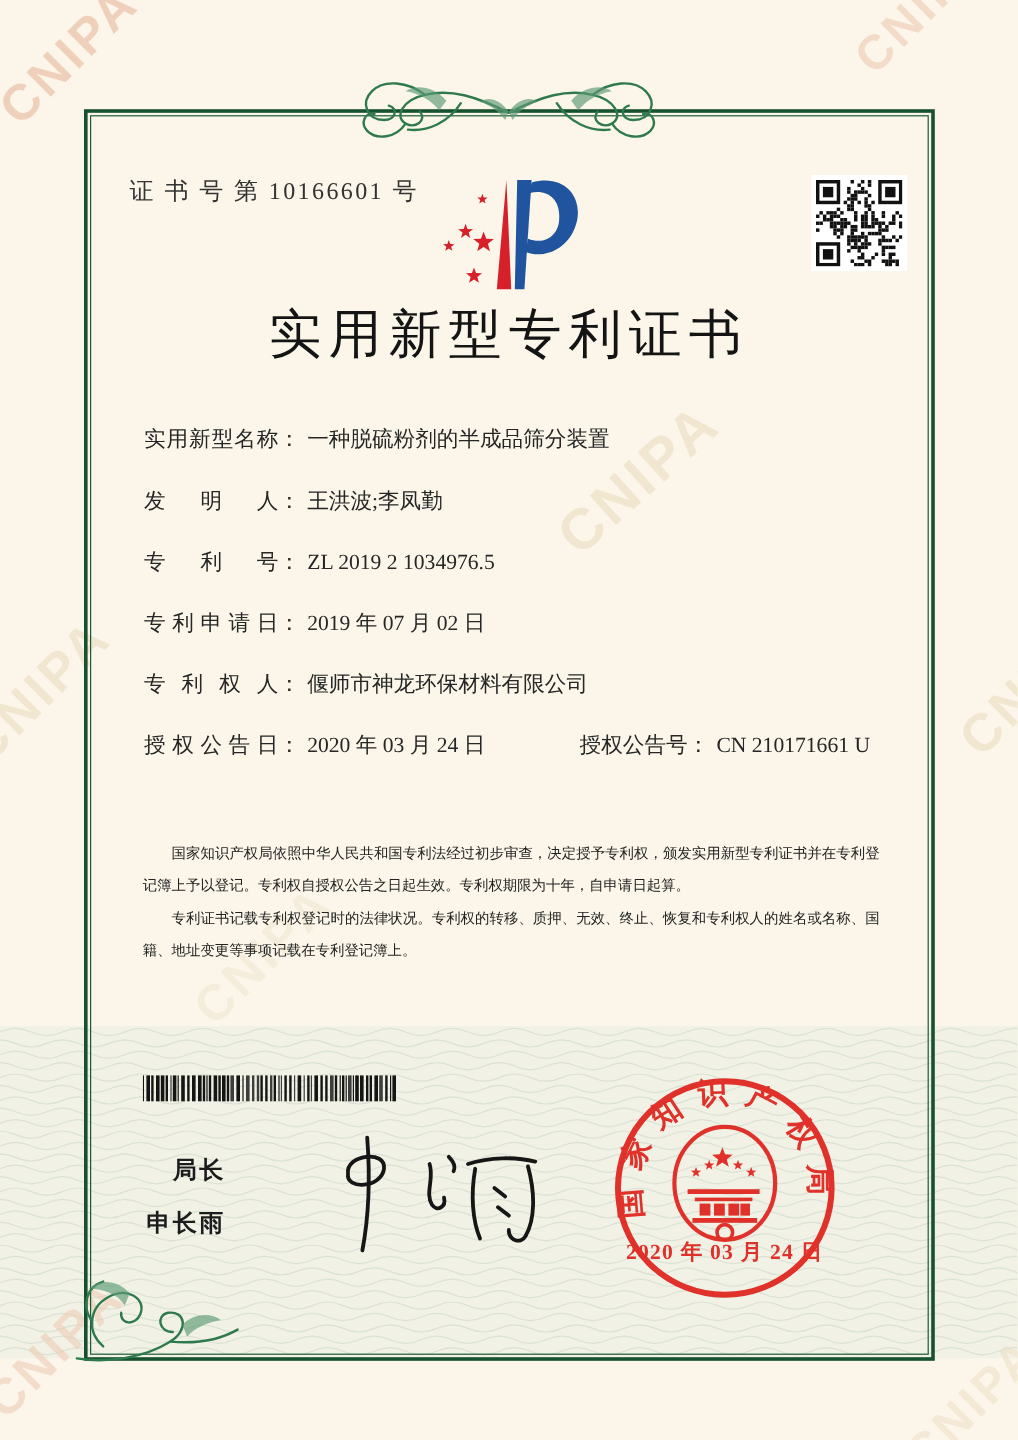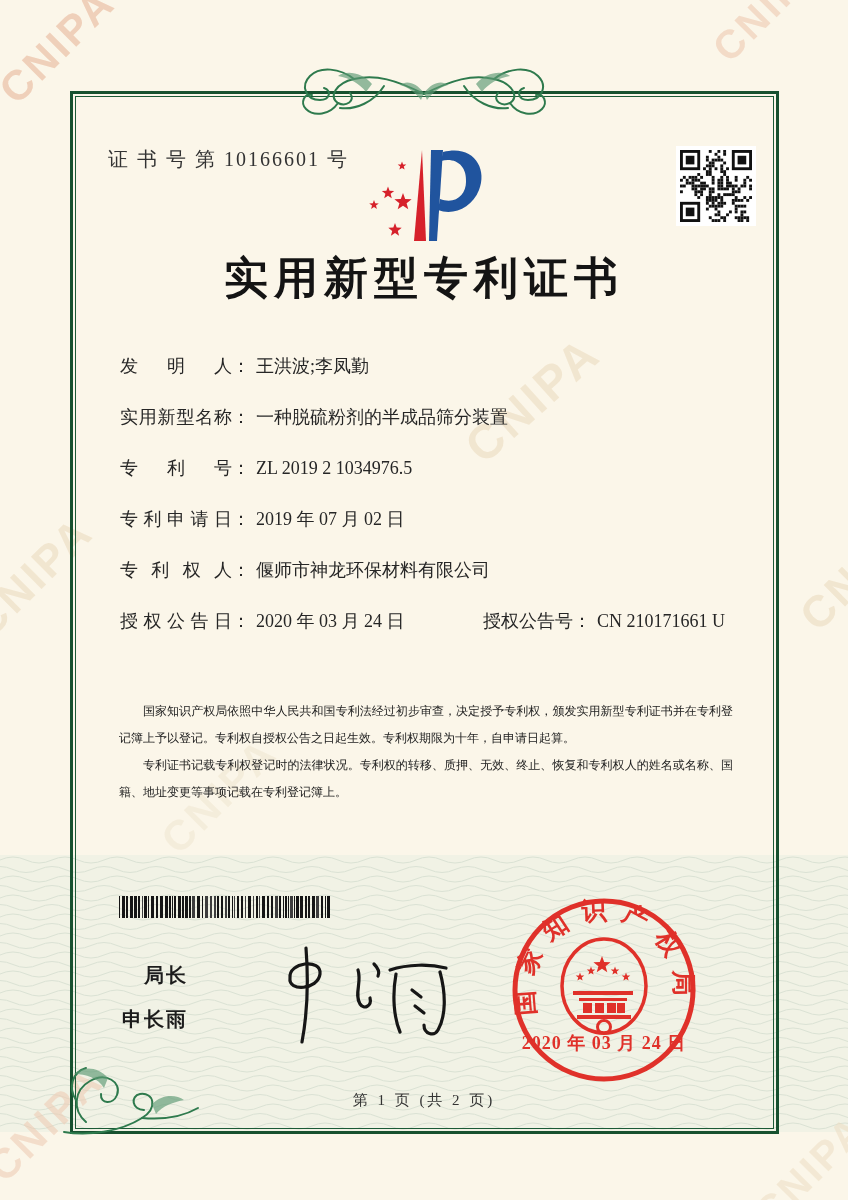--- a/index.html
+++ b/index.html
@@ -25,21 +25,21 @@
   .frame-inner{position:absolute;inset:2px;border:1px solid #1b5a36;}
   .orn-top{position:absolute;left:274px;top:62px;z-index:3;}
   .orn-bl{position:absolute;left:56px;top:1060px;z-index:3;}
   
   .content{position:absolute;inset:0;z-index:4;padding-left:24px;}
   .cert-no{position:absolute;left:108px;top:146px;font-size:20px;letter-spacing:2px;color:#333;}
   .logo{position:absolute;left:368px;top:144px;}
   .qr-box{position:absolute;left:676px;top:146px;width:80px;height:80px;background:#fff;
           display:flex;align-items:center;justify-content:center;}
   .title{position:absolute;left:0;top:249px;width:100%;text-align:center;
-         font-size:44px;font-weight:bold;letter-spacing:6px;color:#141414;}
+         font-size:44px;font-weight:normal;letter-spacing:6px;color:#141414;}
   .fields{position:absolute;left:120px;top:354px;width:580px;font-size:18px;color:#262626;}
   .field-row{height:29px;margin-bottom:22px;white-space:nowrap;position:relative;}
   .flabel{display:inline-block;width:112px;text-align:justify;text-align-last:justify;vertical-align:top;}
   .fcolon{display:inline-block;margin-right:6px;}
   .pair2{position:absolute;left:335px;top:0;margin-left:28px;}
   .pair2 .flabel2{display:inline-block;}
   .paras{position:absolute;left:119px;top:698px;width:614px;font-size:12px;line-height:27px;
          color:#222;text-align:justify;}
   .paras p{margin:0;text-indent:2em;}
   .barcode{position:absolute;left:119px;top:896px;}
@@ -344,24 +344,24 @@
         <rect x="60" y="72" width="3" height="3" fill="#111"></rect>
         <rect x="63" y="72" width="3" height="3" fill="#111"></rect>
         <rect x="69" y="72" width="3" height="3" fill="#111"></rect>
       </svg>
   </div>
 
   <div class="title">实用新型专利证书</div>
 
   <div class="fields">
     <div class="field-row">
+      <span class="flabel">实用新型名称</span><span class="fcolon">：</span><span>一种脱硫粉剂的半成品筛分装置</span>
+    </div>
+    <div class="field-row">
       <span class="flabel">发明人</span><span class="fcolon">：</span><span>王洪波;李凤勤</span>
-    </div>
-    <div class="field-row">
-      <span class="flabel">实用新型名称</span><span class="fcolon">：</span><span>一种脱硫粉剂的半成品筛分装置</span>
     </div>
     <div class="field-row">
       <span class="flabel">专利号</span><span class="fcolon">：</span><span>ZL 2019 2 1034976.5</span>
     </div>
     <div class="field-row">
       <span class="flabel">专利申请日</span><span class="fcolon">：</span><span>2019 年 07 月 02 日</span>
     </div>
     <div class="field-row">
       <span class="flabel">专利权人</span><span class="fcolon">：</span><span>偃师市神龙环保材料有限公司</span>
     </div>
@@ -478,16 +478,15 @@
       <circle cx="97" cy="134" r="6.5" fill="none" stroke="#df231c" stroke-width="3"></circle>
     <polygon points="95.0,63.0 97.2,68.9 103.6,69.2 98.6,73.2 100.3,79.3 95.0,75.8 89.7,79.3 91.4,73.2 86.4,69.2 92.8,68.9"></polygon>
         <polygon points="73.0,79.5 74.1,82.5 77.3,82.6 74.8,84.6 75.6,87.6 73.0,85.9 70.4,87.6 71.2,84.6 68.7,82.6 71.9,82.5"></polygon>
         <polygon points="84.0,73.5 85.1,76.5 88.3,76.6 85.8,78.6 86.6,81.6 84.0,79.9 81.4,81.6 82.2,78.6 79.7,76.6 82.9,76.5"></polygon>
         <polygon points="108.0,73.5 109.1,76.5 112.3,76.6 109.8,78.6 110.6,81.6 108.0,79.9 105.4,81.6 106.2,78.6 103.7,76.6 106.9,76.5"></polygon>
         <polygon points="119.0,79.5 120.1,82.5 123.3,82.6 120.8,84.6 121.6,87.6 119.0,85.9 116.4,87.6 117.2,84.6 114.7,82.6 117.9,82.5"></polygon>
       </g>
     <text class="seal-date" x="97" y="156" text-anchor="middle" fill="#df231c">2020 年 03 月 24 日</text>
   </svg>
 
-  <div class="page-indicator">第 1 页 (共 2 页)</div>
 
 
 </div>
 
 </body></html>

